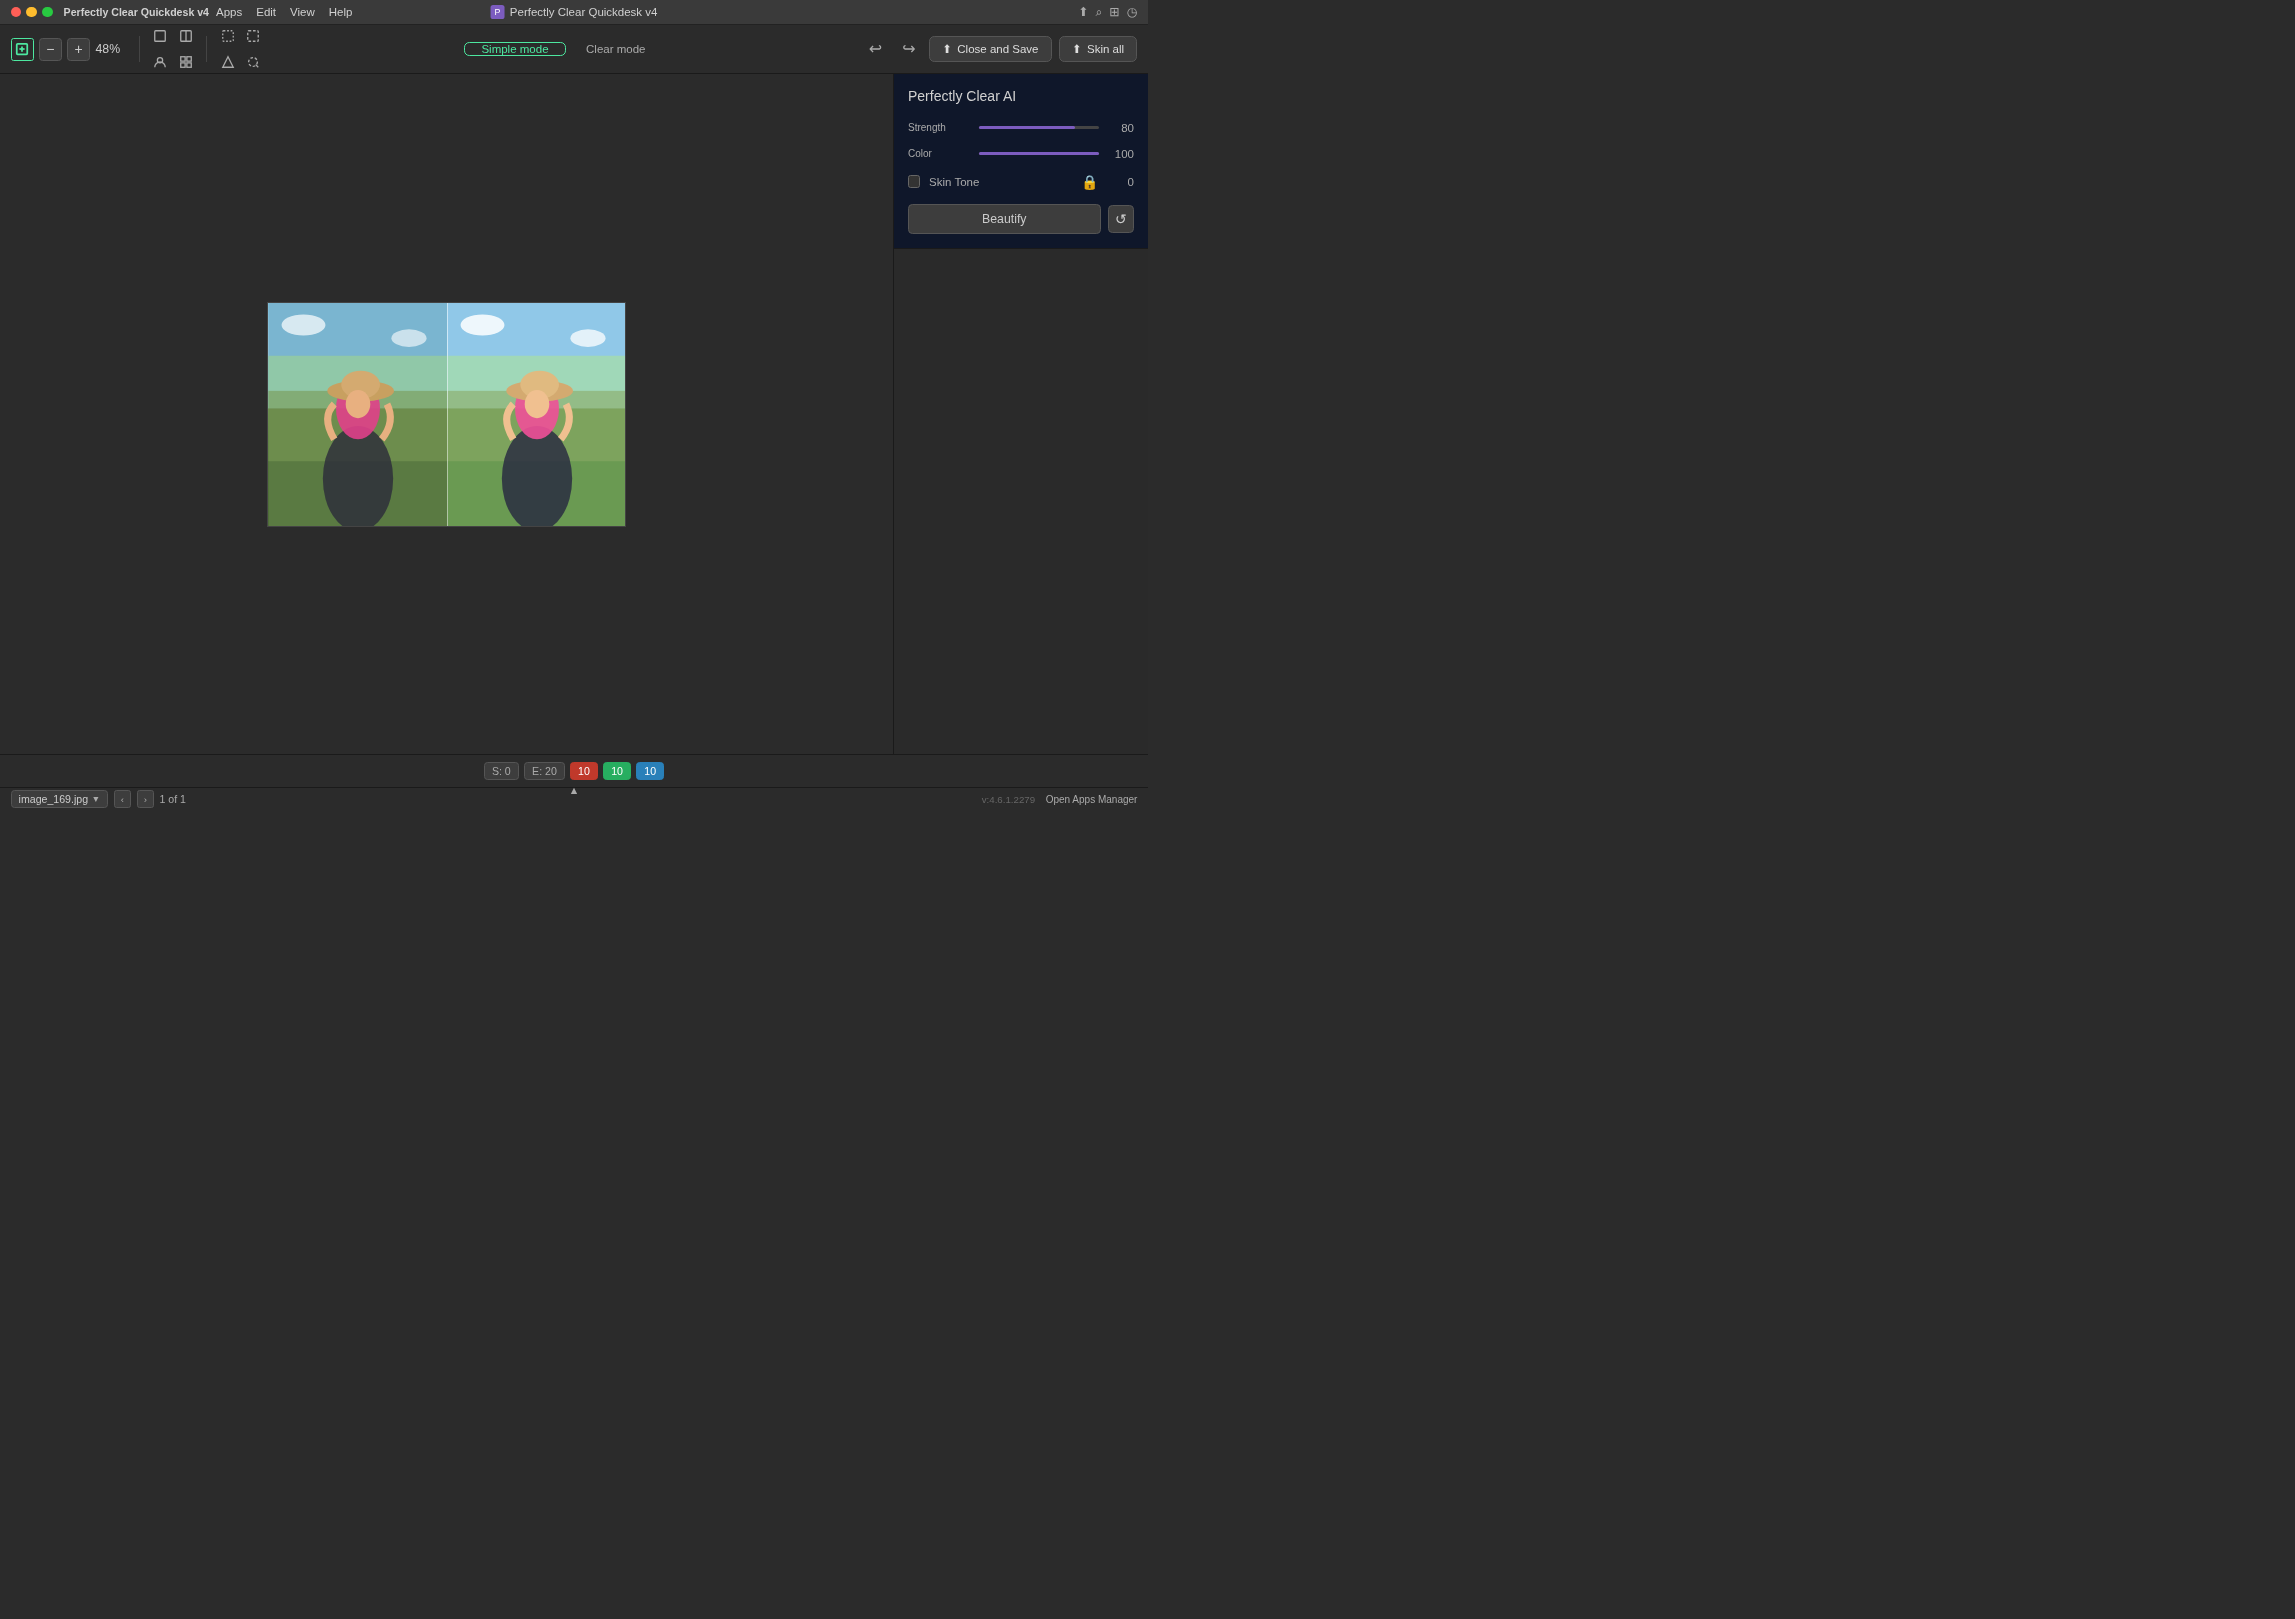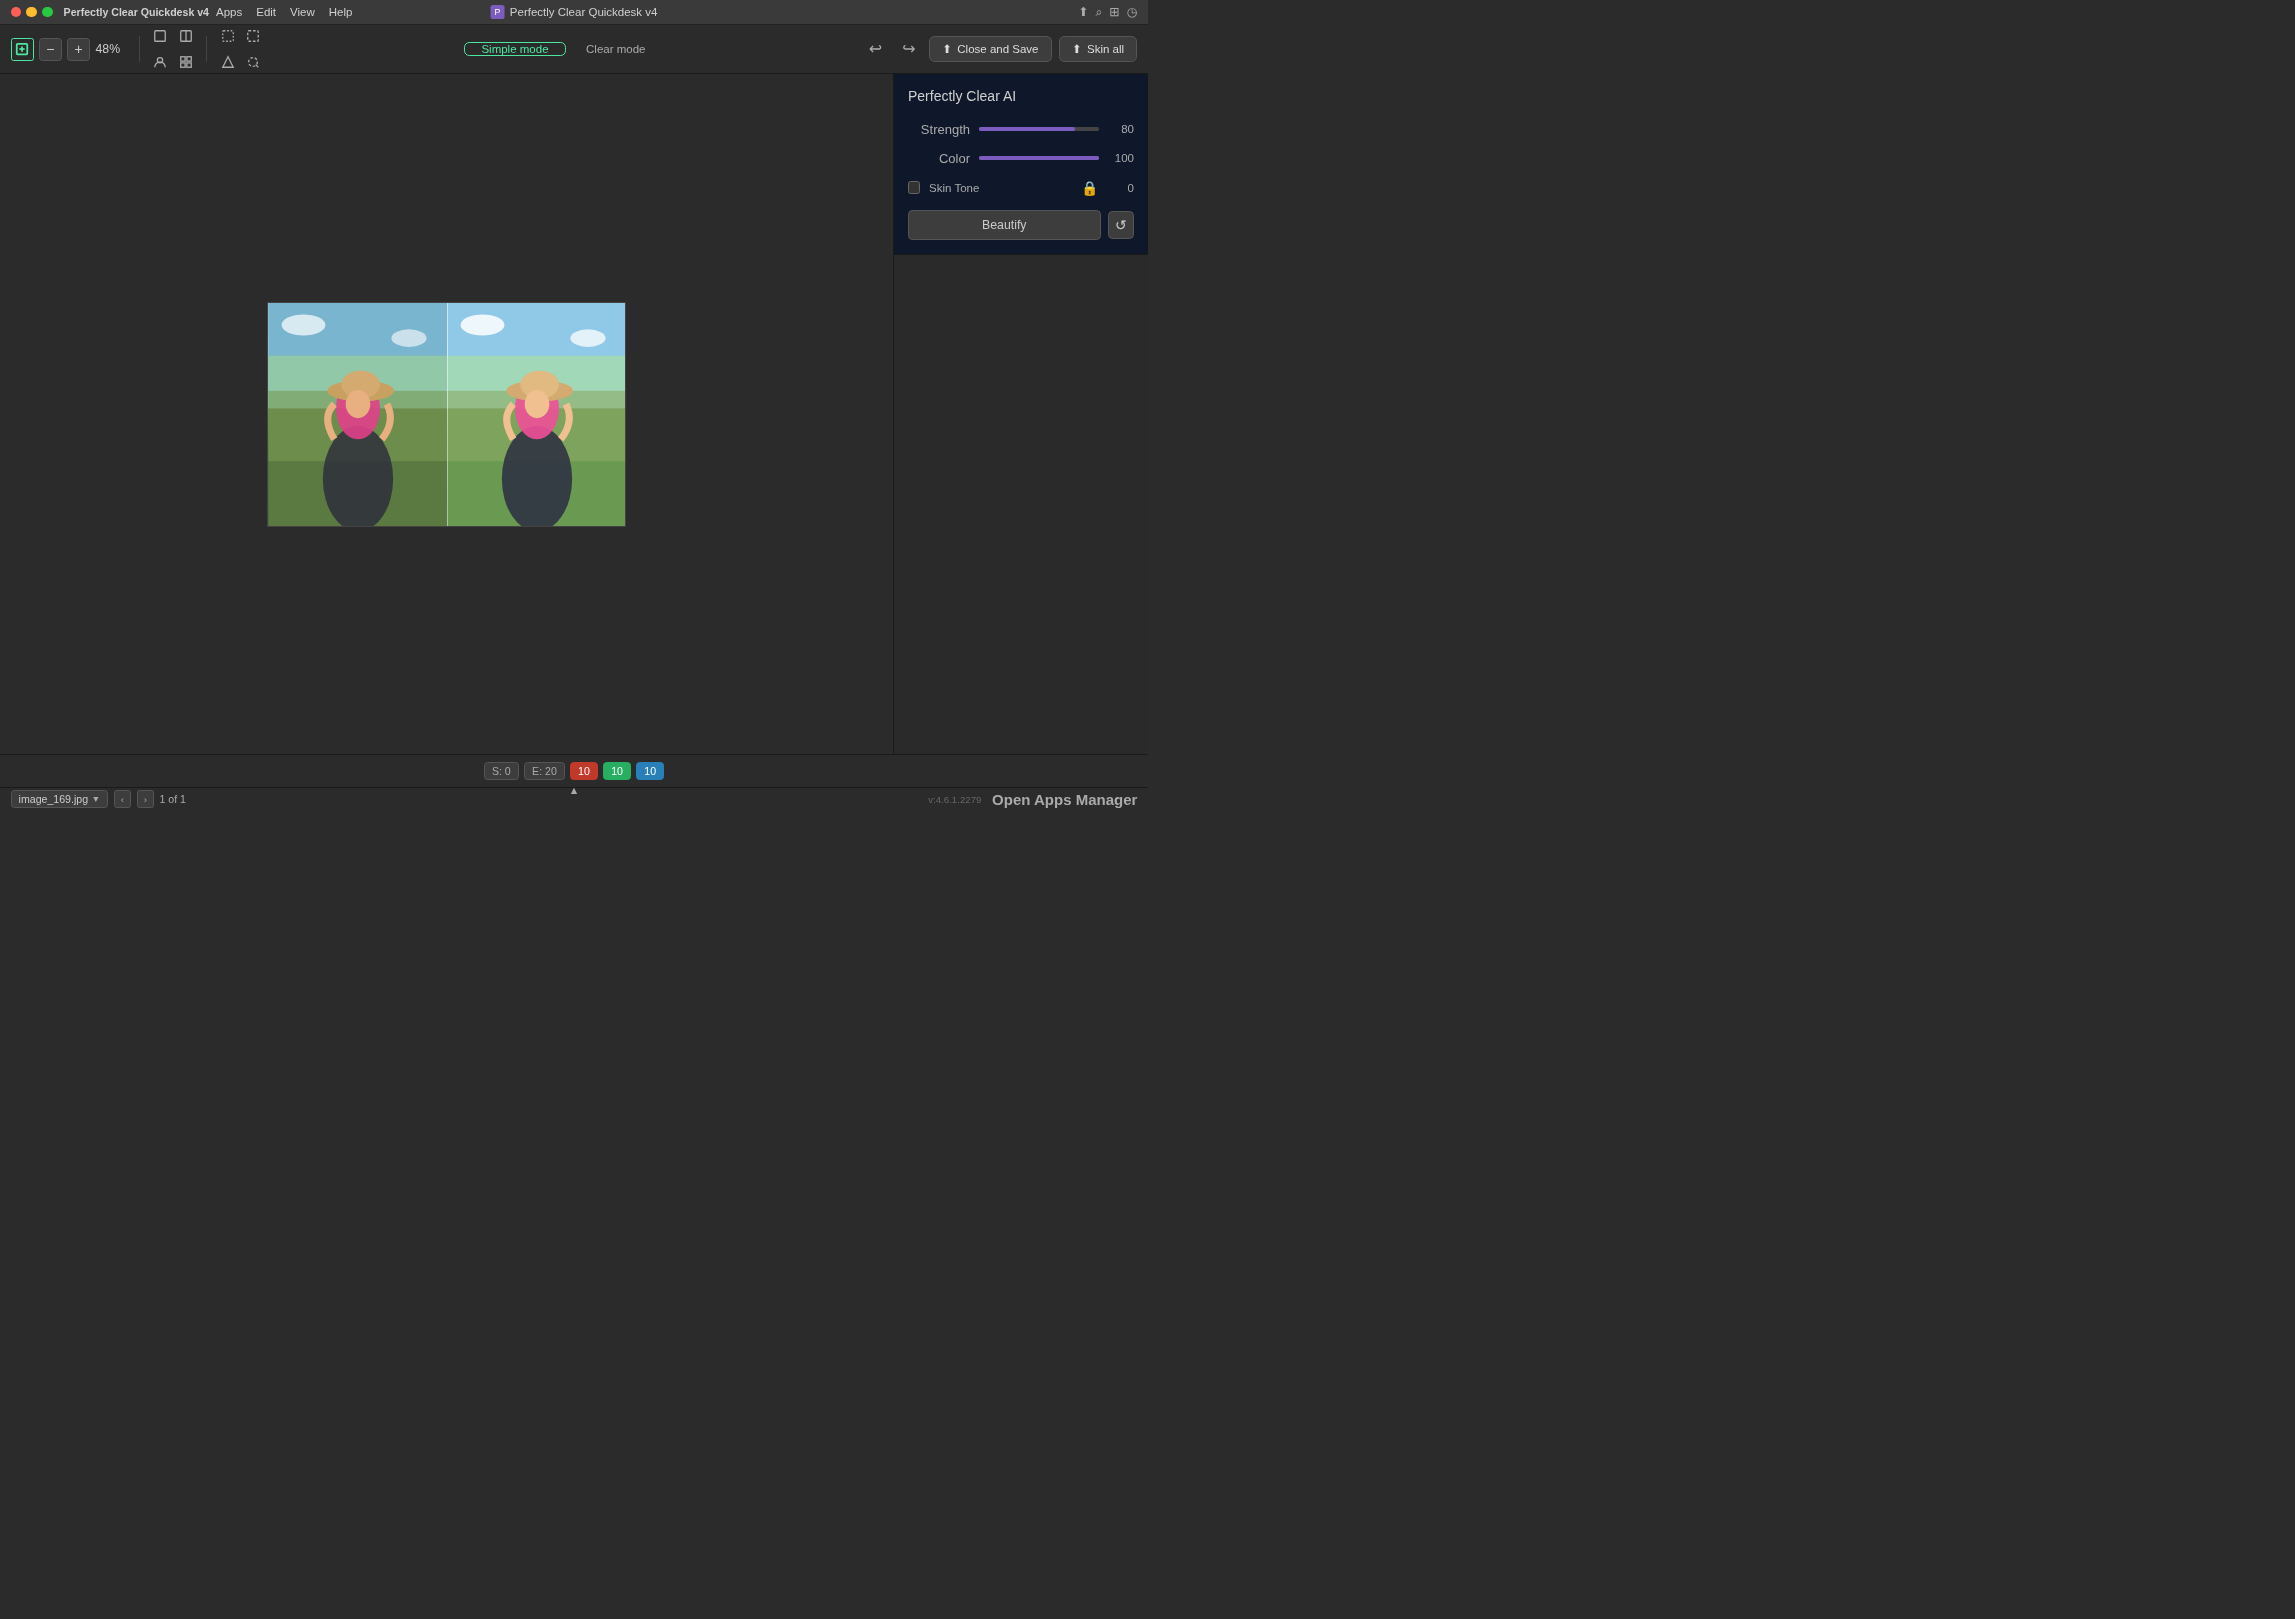--- a/index.html
+++ b/index.html
@@ -280,23 +280,22 @@
 
     .slider-row {
       display: flex;
       align-items: center;
       margin-bottom: 14px;
       gap: 8.8px;
     }
 
     .slider-label {
       color: #aaa;
-      font-size: 13px;
+      font-size: 10px;
       width: 62px;
-      text-align: right;
     }
 
     .slider-track {
       flex: 1;
       height: 3.5px;
       background: #444;
       border-radius: 1.8px;
       position: relative;
     }
 
@@ -452,21 +451,21 @@
 
     .page-count { color: #aaa; font-size: 10.6px; margin-left: 5.3px; }
 
     .footer-right {
       margin-left: auto;
       display: flex;
       align-items: center;
       gap: 10.6px;
     }
     .version-text { color: #666; font-size: 9.7px; }
-    .open-apps-btn { color: #aaa; font-size: 15px; cursor: pointer; font-weight: bold; }
+    .open-apps-btn { color: #aaa; font-size: 10px; cursor: pointer; }
 
     
     .dock {
       height: 70px;
       background: rgba(40,40,40,0.9);
       border-top: 0.9px solid #333;
       display: flex;
       align-items: center;
       justify-content: center;
       gap: 5.3px;

